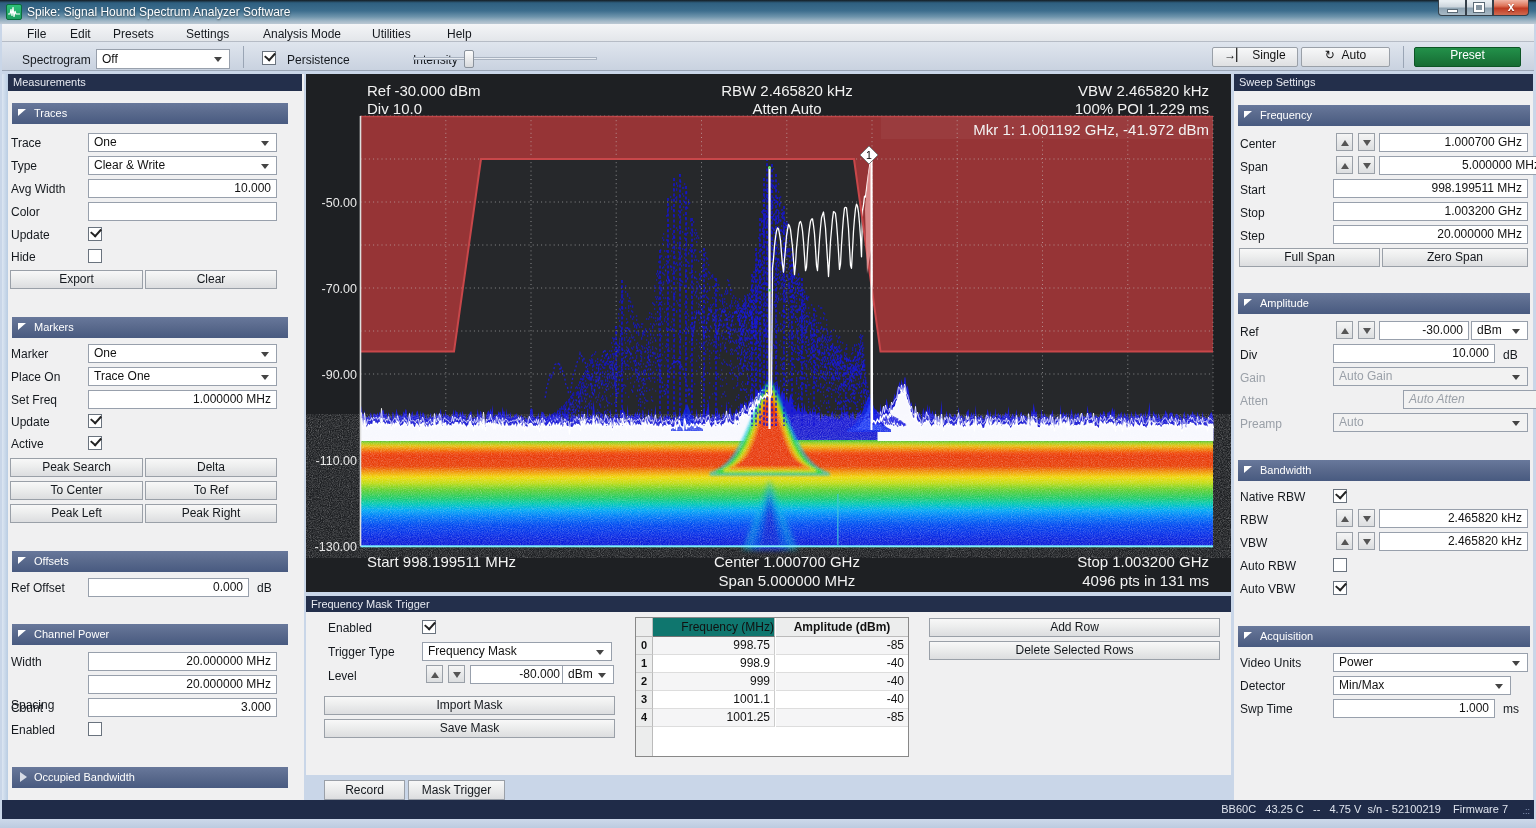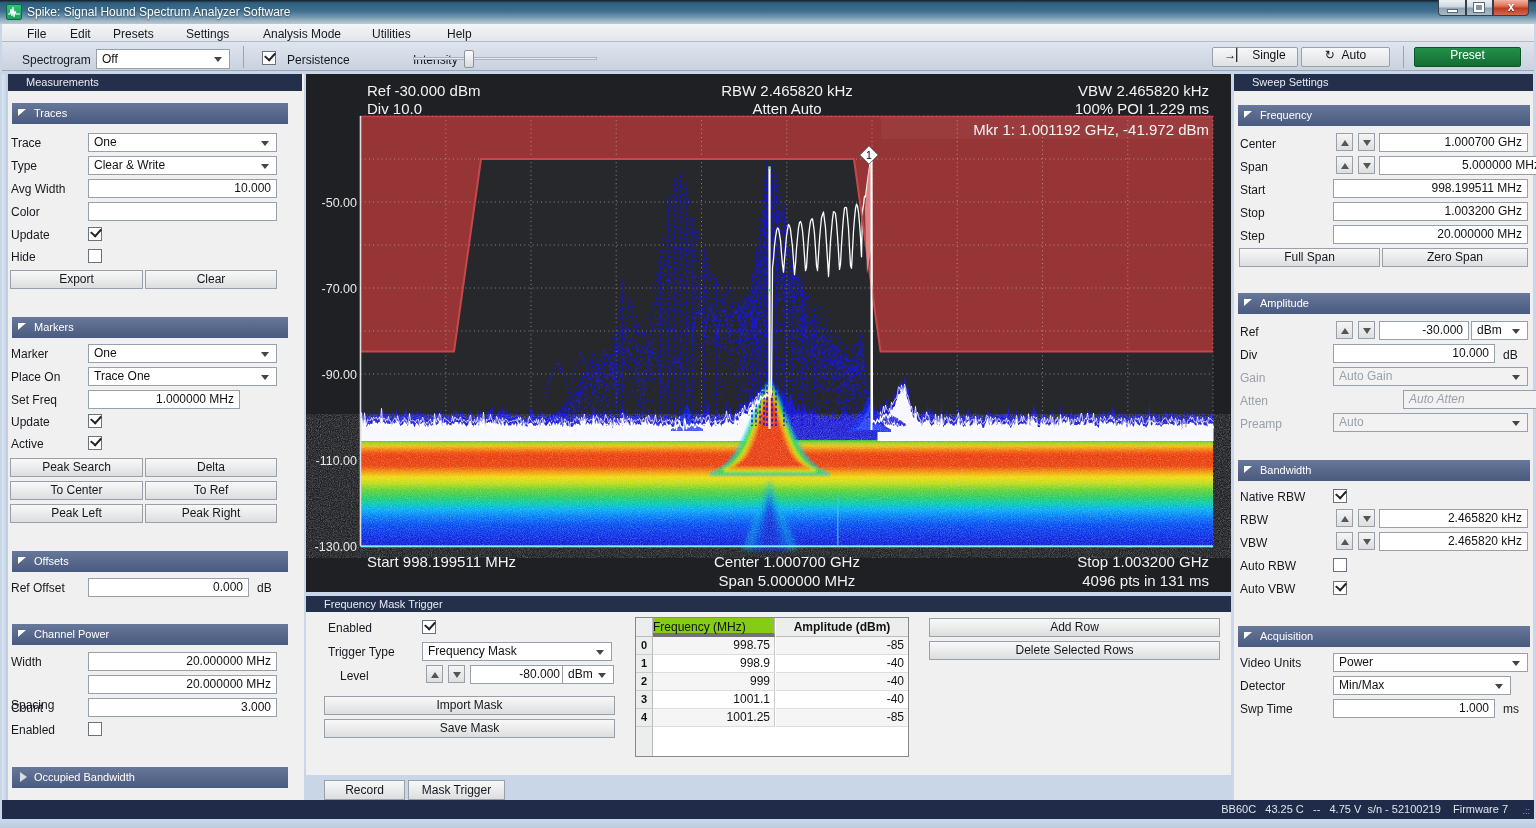--- a/index.html
+++ b/index.html
@@ -10,21 +10,21 @@
 #apptitle{left:27px;top:5px;color:#fff;font-size:12px;text-shadow:0 1px 2px rgba(0,0,0,.6);}
 #appicon{left:6px;top:4px;width:16px;height:16px;background:linear-gradient(180deg,#2ec27a,#1d9e5f);border:1px solid #0c6b3c;border-radius:2px;}
 #menubar{left:2px;top:24px;width:1532px;height:18px;background:linear-gradient(180deg,#f4f5f7,#e3e6ea);border-bottom:1px solid #b6bcc6;}
 .mitem{position:absolute;top:27px;font-size:12px;color:#15191e;}
 #toolbar{left:2px;top:42px;width:1532px;height:29px;background:linear-gradient(180deg,#dfe5ee,#c9d2e0);border-bottom:1px solid #9aa5b5;}
 .tbtn{position:absolute;top:47px;height:20px;background:linear-gradient(180deg,#f7f8f9,#dfe0e2);border:1px solid #9aa0a8;border-radius:2px;font-size:12px;color:#111;text-align:center;}
 
 .wbtn{position:absolute;top:0;height:16px;border:1px solid #35404a;border-top:none;}
 
 .panel{background:#f0f0f1;}
-.navyhdr{background:#232f4b;color:#e8ebf2;font-size:11px;line-height:17px;padding-left:18px;}
+.navyhdr{background:#232f4b;color:#e8ebf2;font-size:11px;line-height:17px;padding-left:5px;}
 .sechdr{background:linear-gradient(180deg,#68789b 0%,#5a6a8d 45%,#485a80 100%);color:#fff;font-size:11px;line-height:20px;padding-left:22px;position:absolute;}
 .sechdr:before{content:"";position:absolute;left:6px;top:6px;width:0;height:0;border-top:7px solid #fff;border-right:8px solid transparent;}
 .sechdr.closed:before{border-top:5px solid transparent;border-bottom:5px solid transparent;border-left:7px solid #d7dce6;border-right:none;left:8px;top:5px;}
 .lbl{position:absolute;font-size:12px;color:#15191e;}
 .lbl.dis{color:#9aa0a8;}
 .inp{position:absolute;background:#fff;border:1px solid #98a0ac;font-size:12px;text-align:right;padding:0 5px;line-height:16px;color:#111;}
 .dd{position:absolute;background:#fff;border:1px solid #98a0ac;font-size:12px;padding:0 5px;line-height:16px;color:#111;}
 .dd:after{content:"";position:absolute;right:7px;top:7px;width:0;height:0;border-left:4px solid transparent;border-right:4px solid transparent;border-top:5px solid #444;}
 .dd.dis{background:#f2f2f2;color:#9aa0a8;}
 .cb{position:absolute;width:14px;height:14px;background:#fff;border:1px solid #6a737e;}
@@ -93,21 +93,21 @@
 <div class="cb abs" style="left:88px;top:249px;"></div>
 <div class="btn" style="left:10px;top:270px;width:133px;height:19px;line-height:17px;">Export</div>
 <div class="btn" style="left:145px;top:270px;width:132px;height:19px;line-height:17px;">Clear</div>
 
 <div class="sechdr" style="left:12px;top:317px;width:276px;height:21px;">Markers</div>
 <div class="lbl" style="left:11px;top:347px;">Marker</div>
 <div class="dd abs" style="left:88px;top:344px;width:189px;height:19px;">One</div>
 <div class="lbl" style="left:11px;top:370px;">Place On</div>
 <div class="dd abs" style="left:88px;top:367px;width:189px;height:19px;">Trace One</div>
 <div class="lbl" style="left:11px;top:393px;">Set Freq</div>
-<div class="inp" style="left:88px;top:390px;width:152px;height:19px;">1.000000 MHz</div>
+<div class="inp" style="left:88px;top:390px;width:189px;height:19px;">1.000000 MHz</div>
 <div class="lbl" style="left:11px;top:415px;">Update</div>
 <div class="cb on abs" style="left:88px;top:414px;"></div>
 <div class="lbl" style="left:11px;top:437px;">Active</div>
 <div class="cb on abs" style="left:88px;top:436px;"></div>
 <div class="btn" style="left:10px;top:458px;width:133px;height:19px;line-height:17px;">Peak Search</div>
 <div class="btn" style="left:145px;top:458px;width:132px;height:19px;line-height:17px;">Delta</div>
 <div class="btn" style="left:10px;top:481px;width:133px;height:19px;line-height:17px;">To Center</div>
 <div class="btn" style="left:145px;top:481px;width:132px;height:19px;line-height:17px;">To Ref</div>
 <div class="btn" style="left:10px;top:504px;width:133px;height:19px;line-height:17px;">Peak Left</div>
 <div class="btn" style="left:145px;top:504px;width:132px;height:19px;line-height:17px;">Peak Right</div>
@@ -239,31 +239,31 @@
         <text x="51" y="477">-130.00</text>
 </g>
 </svg></div>
 
 <div class="panel abs" style="left:306px;top:596px;width:925px;height:179px;"></div>
 <div class="navyhdr abs" style="left:306px;top:596px;width:925px;height:16px;line-height:16px;">Frequency Mask Trigger</div>
 <div class="lbl" style="left:328px;top:621px;">Enabled</div>
 <div class="cb on abs" style="left:422px;top:620px;"></div>
 <div class="lbl" style="left:328px;top:645px;">Trigger Type</div>
 <div class="dd abs" style="left:422px;top:642px;width:190px;height:19px;">Frequency Mask</div>
-<div class="lbl" style="left:340px;top:669px;">Level</div>
+<div class="lbl" style="left:328px;top:669px;">Level</div>
 <div class="spin up" style="left:426px;top:665px;"></div>
 <div class="spin dn" style="left:448px;top:665px;"></div>
 <div class="inp" style="left:470px;top:665px;width:96px;height:19px;">-80.000</div>
 <div class="dd abs" style="left:562px;top:665px;width:52px;height:19px;">dBm</div>
 <div class="btn" style="left:324px;top:696px;width:291px;height:19px;line-height:17px;">Import Mask</div>
 <div class="btn" style="left:324px;top:719px;width:291px;height:19px;line-height:17px;">Save Mask</div>
 
 <div id="fmttable" class="abs" style="left:635px;top:617px;width:274px;height:140px;background:#fff;border:1px solid #888;font-size:12px;">
     <div style="position:absolute;left:0;top:0;width:17px;height:19px;background:#eceded;border-right:1px solid #bbb;border-bottom:1px solid #bbb;"></div>
-<div style="position:absolute;left:17px;top:0;width:122px;height:19px;background:#84cc16;border-right:1px solid #bbb;border-bottom:4px solid #737373;text-align:left;line-height:18px;">Frequency (MHz)</div>
+<div style="position:absolute;left:17px;top:0;width:122px;height:19px;background:#0f766e;border-right:1px solid #bbb;border-bottom:1px solid #737373;text-align:right;line-height:18px;">Frequency (MHz)</div>
 <div style="position:absolute;left:140px;top:0;width:132px;height:19px;background:#eceded;border-bottom:1px solid #bbb;text-align:center;line-height:18px;font-weight:bold;">Amplitude (dBm)</div>
 <div style="position:absolute;left:0;top:19px;width:17px;height:18px;background:#eceded;border-right:1px solid #bbb;border-bottom:1px solid #ccc;text-align:center;line-height:17px;font-weight:bold;font-size:11px;">0</div>
 <div style="position:absolute;left:17px;top:19px;width:122px;height:18px;background:#f5f5f6;border-right:1px solid #ccc;border-bottom:1px solid #ddd;text-align:right;line-height:17px;padding-right:4px;box-sizing:border-box;">998.75</div>
 <div style="position:absolute;left:140px;top:19px;width:132px;height:18px;background:#f5f5f6;border-bottom:1px solid #ddd;text-align:right;line-height:17px;padding-right:4px;box-sizing:border-box;">-85</div>
 <div style="position:absolute;left:0;top:37px;width:17px;height:18px;background:#eceded;border-right:1px solid #bbb;border-bottom:1px solid #ccc;text-align:center;line-height:17px;font-weight:bold;font-size:11px;">1</div>
 <div style="position:absolute;left:17px;top:37px;width:122px;height:18px;background:#ffffff;border-right:1px solid #ccc;border-bottom:1px solid #ddd;text-align:right;line-height:17px;padding-right:4px;box-sizing:border-box;">998.9</div>
 <div style="position:absolute;left:140px;top:37px;width:132px;height:18px;background:#ffffff;border-bottom:1px solid #ddd;text-align:right;line-height:17px;padding-right:4px;box-sizing:border-box;">-40</div>
 <div style="position:absolute;left:0;top:55px;width:17px;height:18px;background:#eceded;border-right:1px solid #bbb;border-bottom:1px solid #ccc;text-align:center;line-height:17px;font-weight:bold;font-size:11px;">2</div>
 <div style="position:absolute;left:17px;top:55px;width:122px;height:18px;background:#f5f5f6;border-right:1px solid #ccc;border-bottom:1px solid #ddd;text-align:right;line-height:17px;padding-right:4px;box-sizing:border-box;">999</div>
 <div style="position:absolute;left:140px;top:55px;width:132px;height:18px;background:#f5f5f6;border-bottom:1px solid #ddd;text-align:right;line-height:17px;padding-right:4px;box-sizing:border-box;">-40</div>

